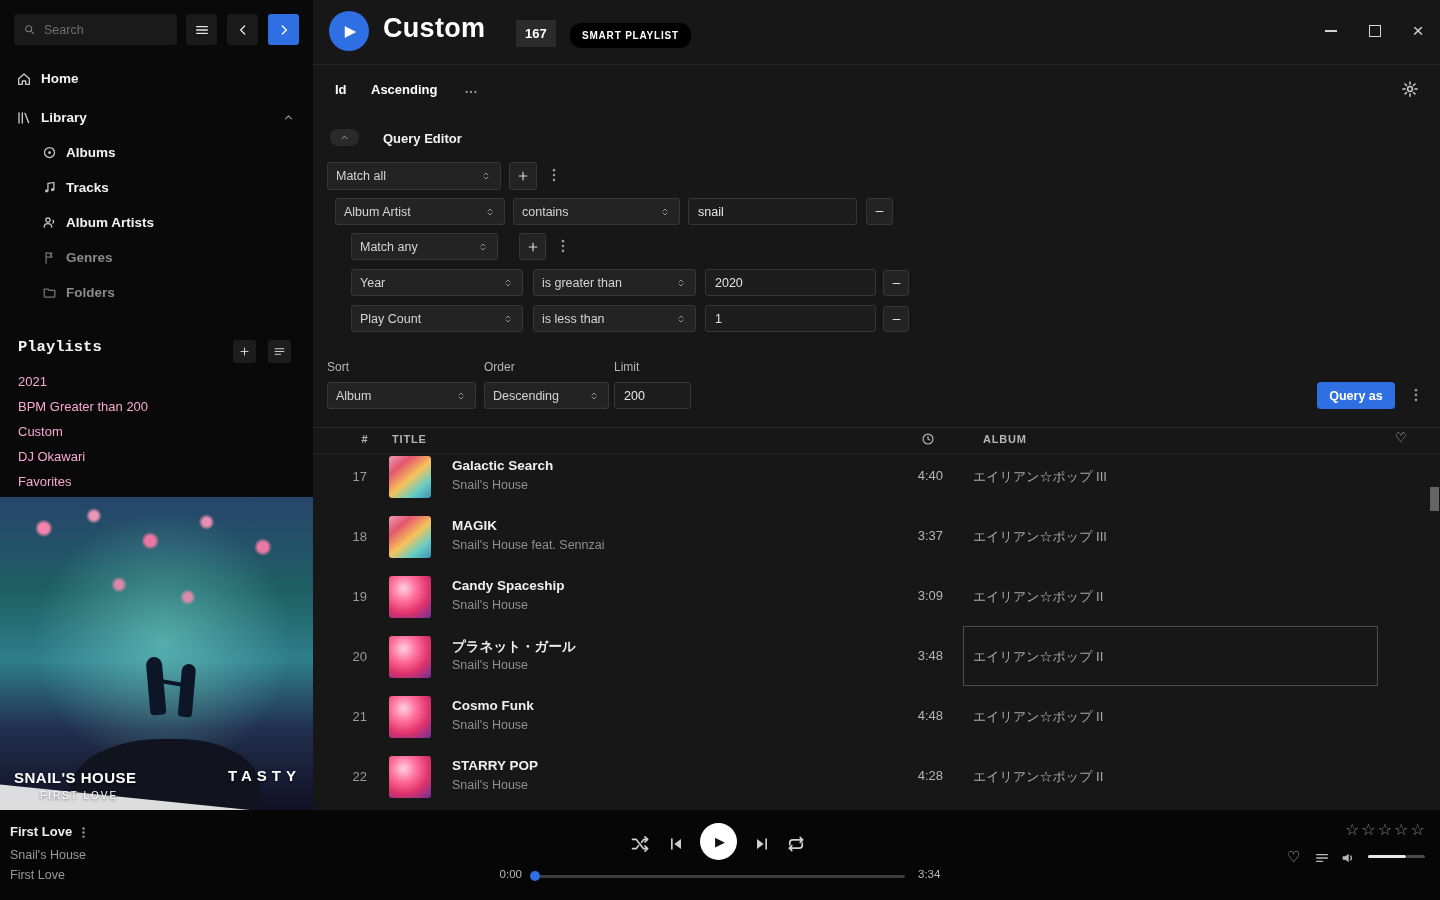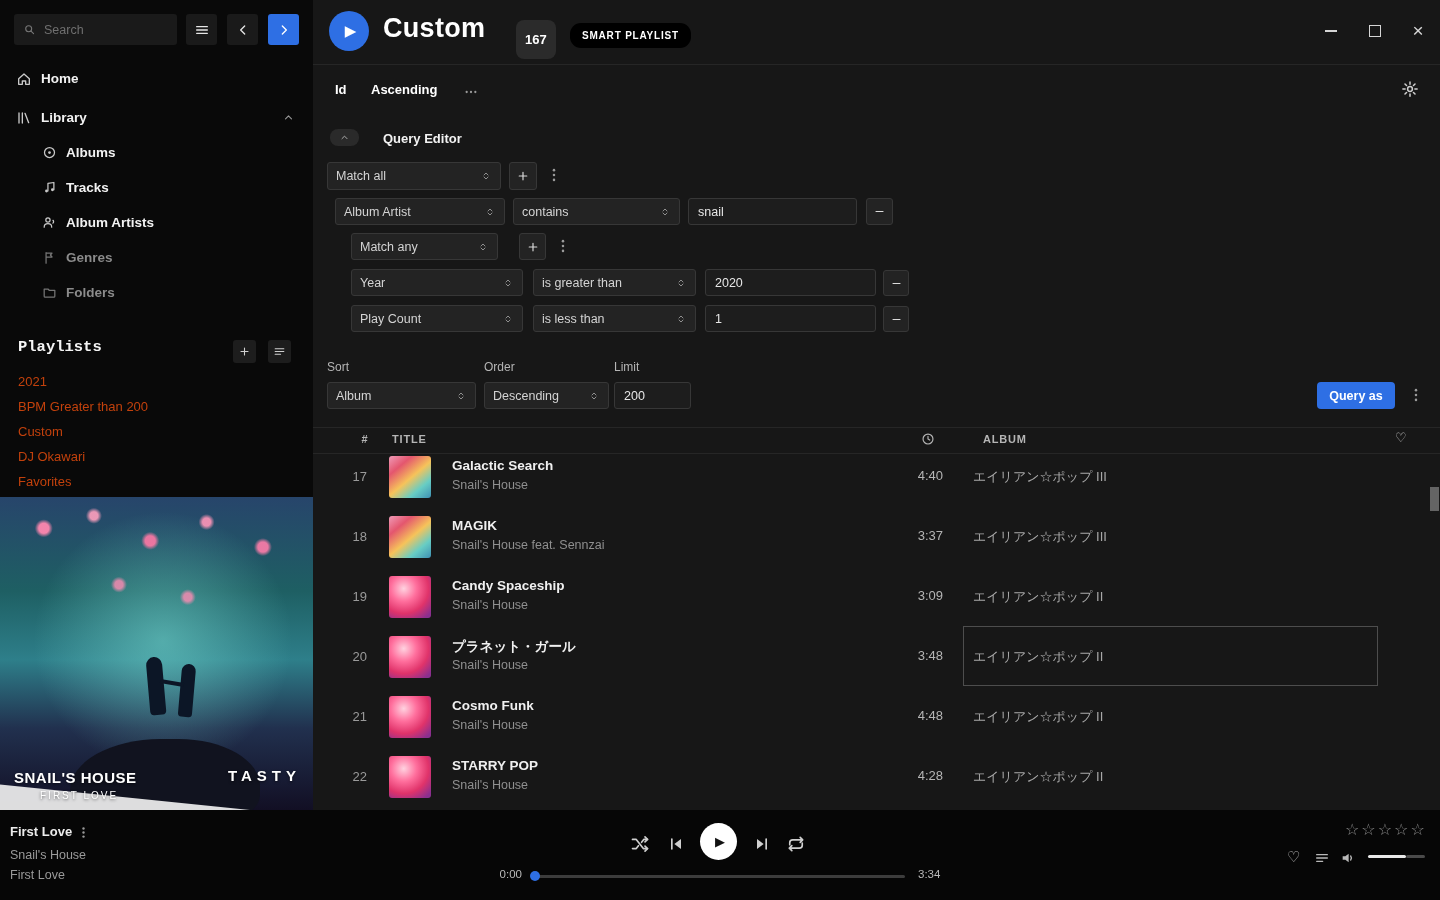--- a/index.html
+++ b/index.html
@@ -22,21 +22,21 @@
   .sq{position:absolute;top:14px;width:31px;height:31px;background:#1a1a1a;border-radius:3px;display:flex;align-items:center;justify-content:center;color:#e6e6e6;}
   .sq.accent{background:#2e6fe4;color:#fff;}
   .navrow{position:absolute;left:0;width:313px;height:33px;display:flex;align-items:center;color:#f2f2f2;font-weight:700;font-size:13.5px;cursor:pointer;}
   .navrow .nicon{margin-left:16px;color:#c9c9c9;}
   .navrow .sub{margin-left:42px;}
   .navrow .nlabel{margin-left:9px;}
   .navrow.dim{color:#8b8b8b;}
   .navrow.dim .nicon{color:#757575;}
   .plhead{position:absolute;left:18px;top:338px;font-size:15.5px;font-weight:700;color:#f5f5f5;font-family:Liberation Mono, monospace;}
   .plbtn{position:absolute;top:340px;width:23px;height:23px;background:#1d1d1d;border-radius:3px;display:flex;align-items:center;justify-content:center;color:#cfcfcf;}
-  .plitem{position:absolute;left:0;width:313px;height:25px;line-height:25px;padding-left:18px;box-sizing:border-box;font-size:13px;color:#c2410c;cursor:pointer;}
+  .plitem{position:absolute;left:0;width:313px;height:25px;line-height:25px;padding-left:18px;box-sizing:border-box;font-size:13px;color:#f9a8d4;cursor:pointer;}
 
   
   #art{position:absolute;left:0;top:497px;width:313px;height:313px;overflow:hidden;
     background:
       radial-gradient(circle at 14% 10%, rgba(255,135,175,.95) 0 5px, rgba(255,135,175,0) 9px),
       radial-gradient(circle at 30% 6%,  rgba(255,160,190,.9) 0 4px, rgba(255,160,190,0) 8px),
       radial-gradient(circle at 48% 14%, rgba(255,120,165,.9) 0 5px, rgba(255,120,165,0) 9px),
       radial-gradient(circle at 66% 8%,  rgba(255,150,185,.9) 0 4px, rgba(255,150,185,0) 8px),
       radial-gradient(circle at 84% 16%, rgba(255,125,170,.9) 0 5px, rgba(255,125,170,0) 9px),
       radial-gradient(circle at 38% 28%, rgba(255,140,180,.8) 0 4px, rgba(255,140,180,0) 8px),
@@ -46,21 +46,21 @@
   .fig{position:absolute;background:#0c1626;}
   #rock{position:absolute;left:70px;top:242px;width:190px;height:90px;background:#11131f;border-radius:50% 45% 40% 50%/60% 55% 40% 45%;}
   #wedge{position:absolute;left:0;bottom:0;width:250px;height:34px;background:#ededed;opacity:.93;
          clip-path:polygon(0 100%,0 25%,100% 100%);}
   .arttext{position:absolute;color:#fff;text-shadow:0 1px 3px rgba(0,0,0,.6);}
 
   
   #playbig{position:absolute;left:16px;top:11px;width:40px;height:40px;border-radius:50%;background:#2e6fe4;
            display:flex;align-items:center;justify-content:center;color:#fff;font-size:15px;}
   #pgtitle{position:absolute;left:70px;top:13px;font-size:27px;font-weight:800;letter-spacing:.3px;color:#fff;}
-  #cbadge{position:absolute;left:203px;top:20px;background:#2b2b2b;border-radius:8px;padding:12px 9px;font-size:13px;font-weight:700;color:#fff;}
+  #cbadge{position:absolute;left:203px;top:20px;background:#2b2b2b;border-radius:0;padding:6px 9px;font-size:13px;font-weight:700;color:#fff;}
   #sbadge{position:absolute;left:257px;top:23px;background:#000;border-radius:11px;padding:7px 12px;font-size:10px;font-weight:700;letter-spacing:.8px;color:#fff;}
   .winbtn{position:absolute;top:18px;width:30px;height:26px;display:flex;align-items:center;justify-content:center;color:#d6d6d6;}
   .hline{position:absolute;left:0;width:1127px;height:1px;background:#262626;}
 
   
   .dd{position:absolute;background:#232323;border:1px solid #373737;border-radius:3px;box-sizing:border-box;
       display:flex;align-items:center;justify-content:space-between;padding:0 8px;font-size:12.5px;color:#d4d4d4;cursor:pointer;}
   .tin{position:absolute;background:#1d1d1d;border:1px solid #373737;border-radius:3px;box-sizing:border-box;
        color:#e6e6e6;font-size:12.5px;padding:0 9px;}
   .sqbtn{position:absolute;background:#232323;border:1px solid #373737;border-radius:3px;box-sizing:border-box;

